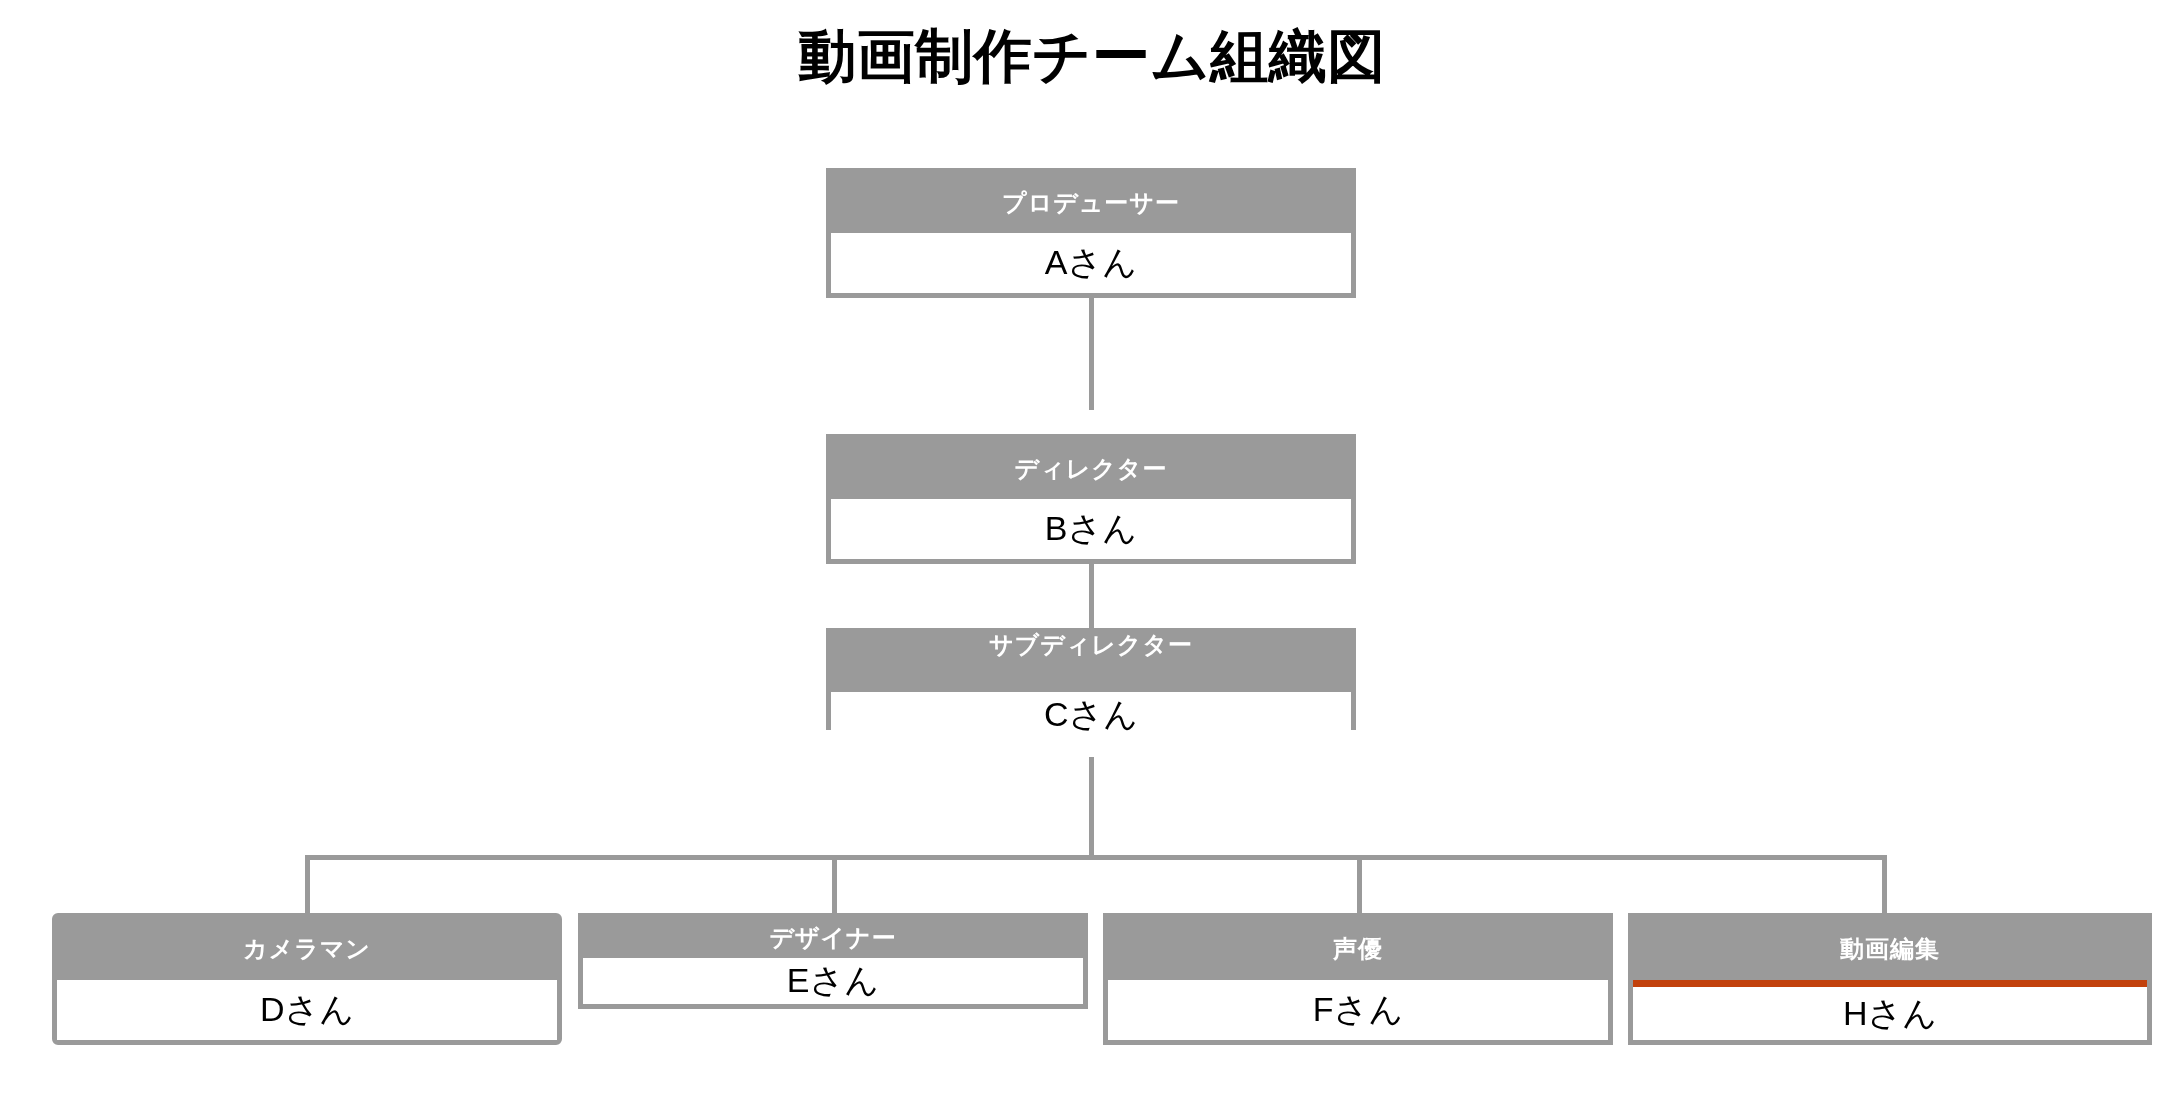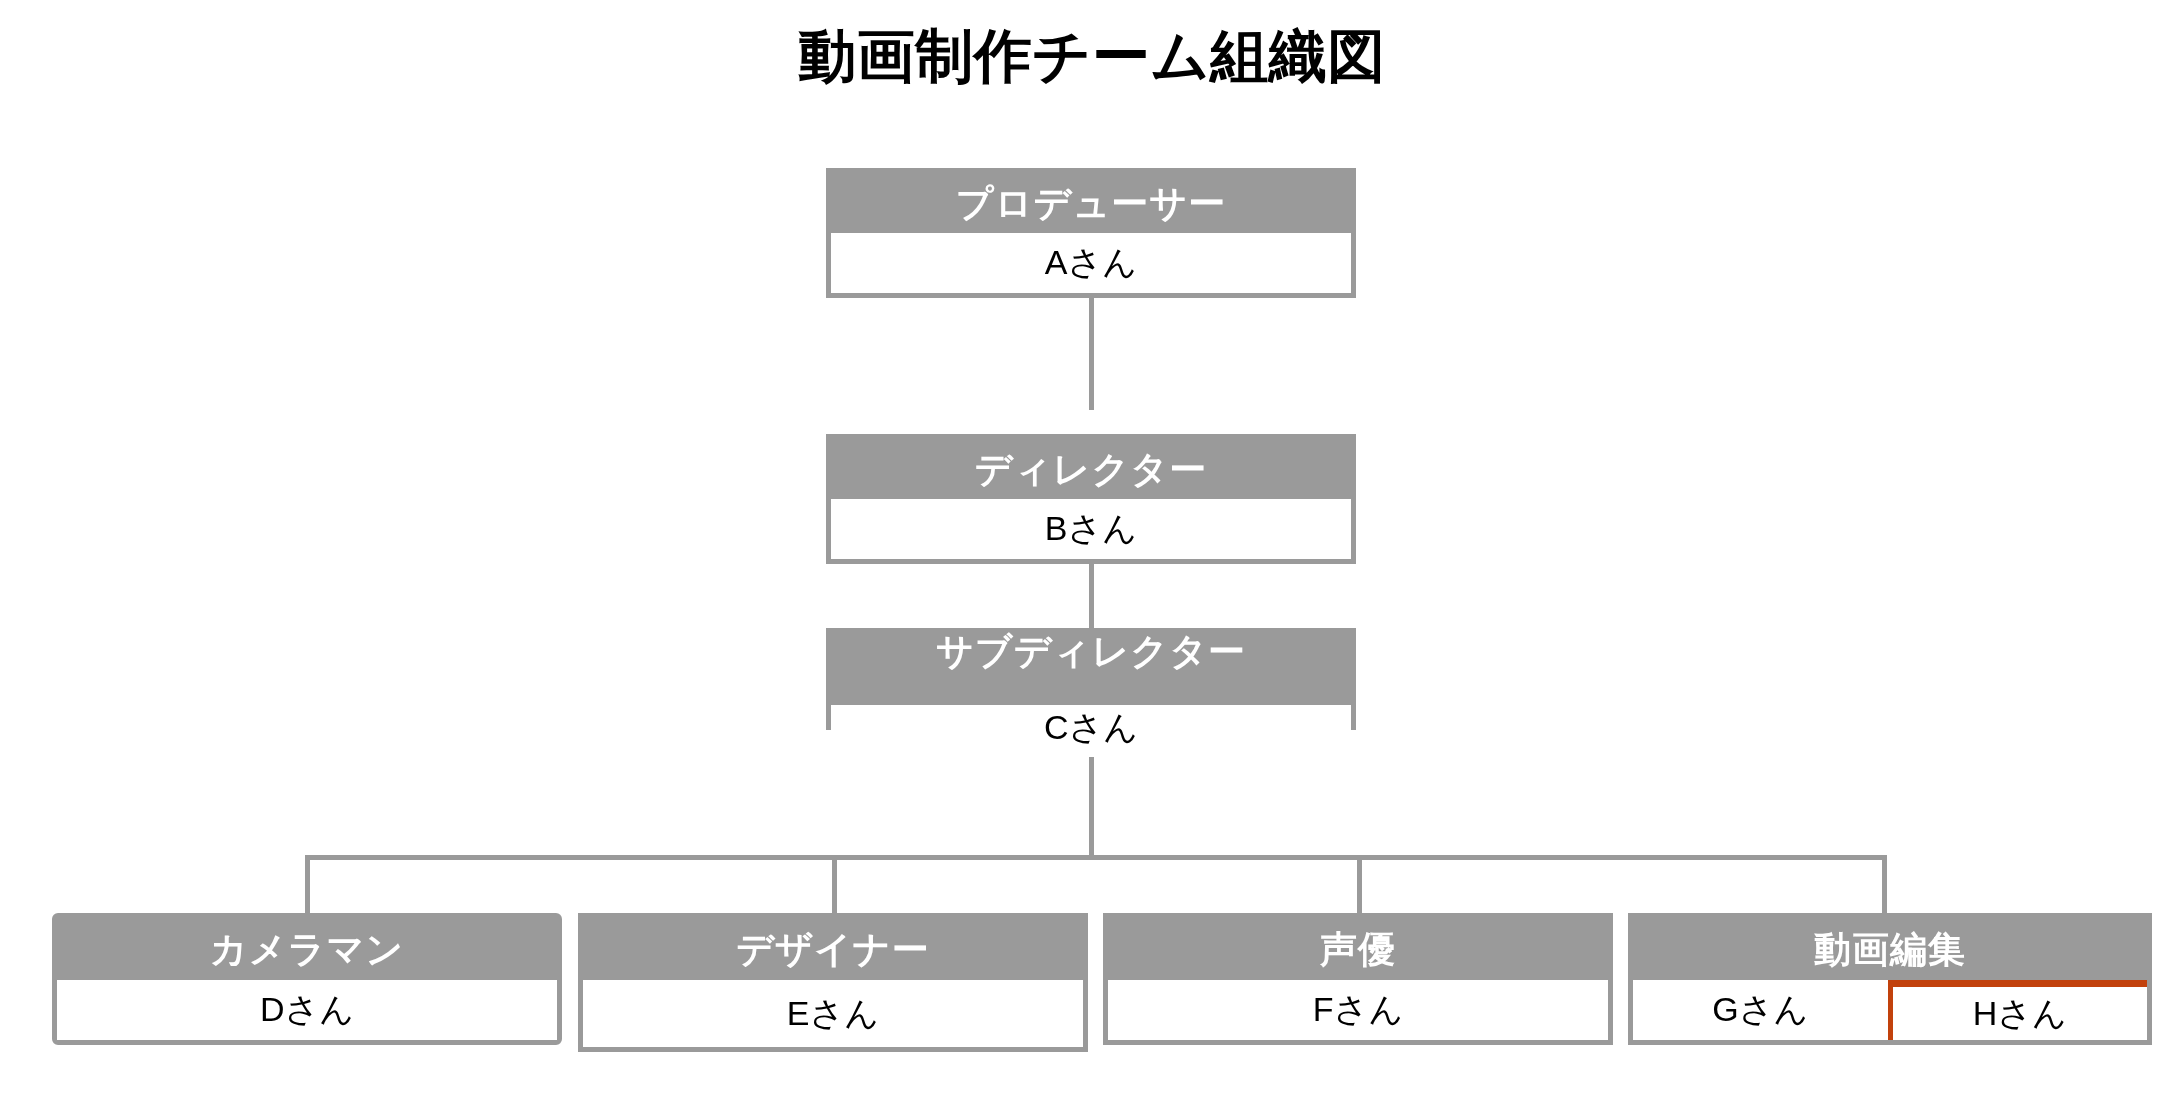--- a/index.html
+++ b/index.html
@@ -51,21 +51,21 @@
     border: 5px solid #9a9a9a;
     background: #9a9a9a;
     display: flex;
     flex-direction: column;
   }
   .node-header {
     box-sizing: border-box;
     background: #9a9a9a;
     color: #ffffff;
     font-weight: bold;
-    font-size: 37px;
+    font-size: 24px;
     line-height: 1;
     display: flex;
     align-items: center;
     justify-content: center;
     white-space: nowrap;
     letter-spacing: 1px;
   }
   .node-body {
     box-sizing: border-box;
     display: flex;
@@ -131,35 +131,34 @@
     </div>
   </div>
 
   <div class="node" style="left:52px; top:913px; width:510px; height:132px;border-radius:6px;">
     <div class="node-header" style="height:62px;">カメラマン</div>
     <div class="node-body">
       <div class="node-cell">Dさん</div>
     </div>
   </div>
 
-  <div class="node" style="left:578px; top:913px; width:510px; height:139px;">
+  <div class="node" style="left:578px; top:913px; width:510px; height:96px;">
     <div class="node-header" style="height:62px;">デザイナー</div>
     <div class="node-body">
       <div class="node-cell">Eさん</div>
     </div>
   </div>
 
   <div class="node" style="left:1103px; top:913px; width:510px; height:132px;">
     <div class="node-header" style="height:62px;">声優</div>
     <div class="node-body">
       <div class="node-cell">Fさん</div>
     </div>
   </div>
 
   <div class="node" style="left:1628px; top:913px; width:524px; height:132px;">
     <div class="node-header" style="height:62px;">動画編集</div>
     <div class="node-body">
-      <div class="node-cell">Gさん</div>
       <div class="node-cell accent-top">Hさん</div>
     </div>
   </div>
 
 </div>
 
 </body></html>

